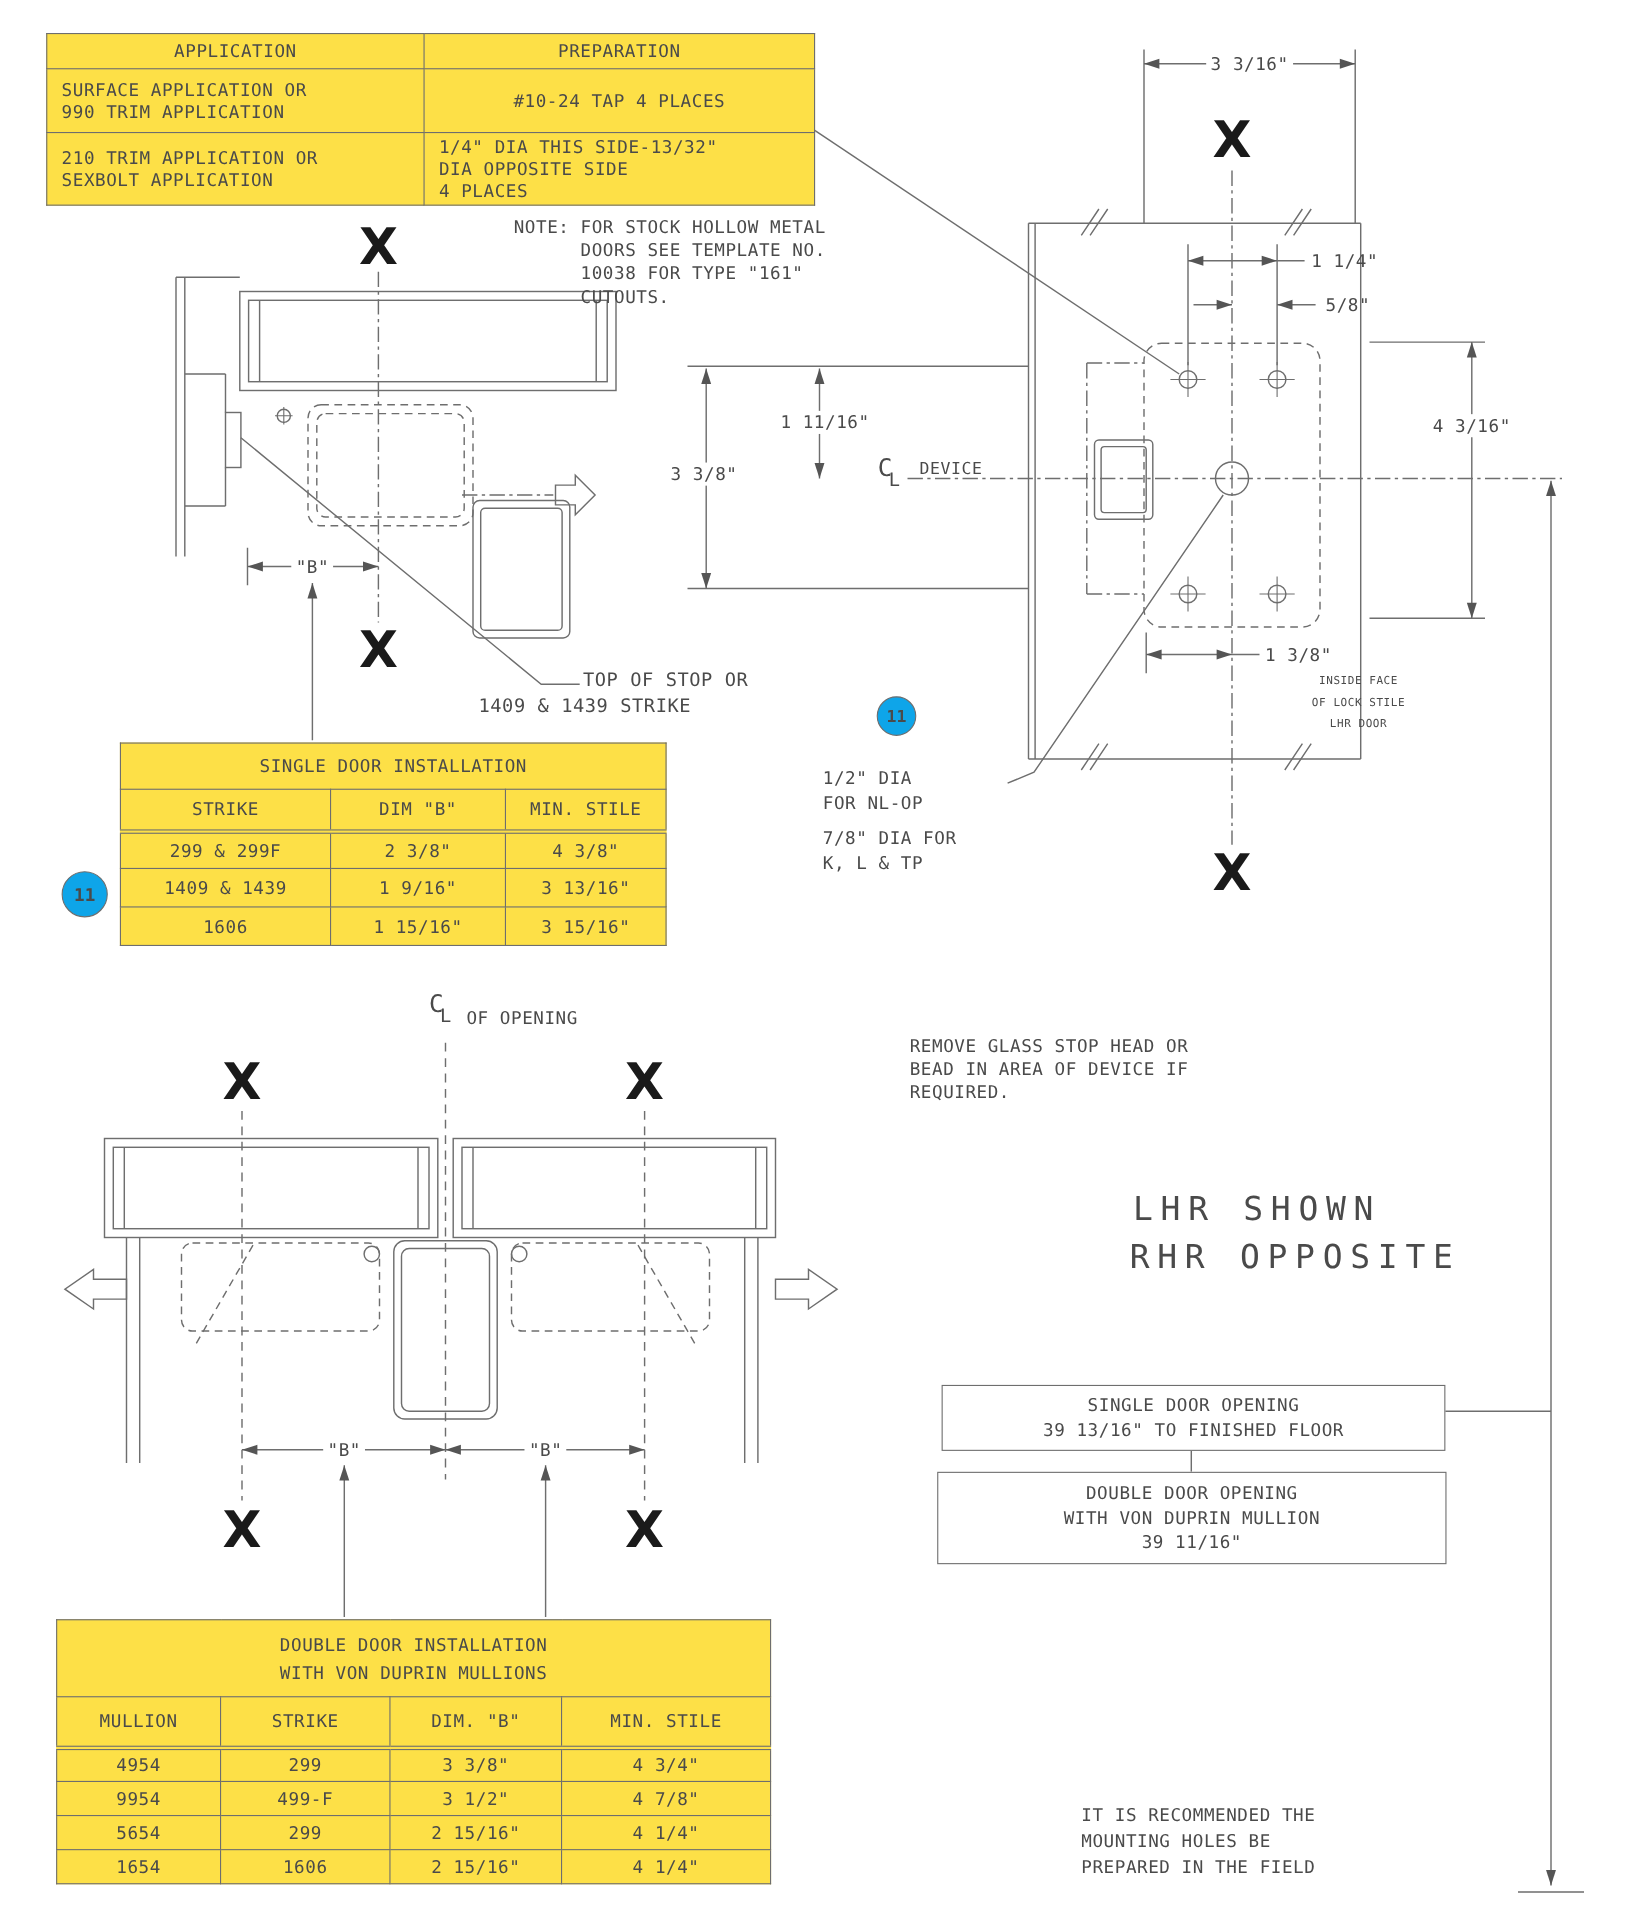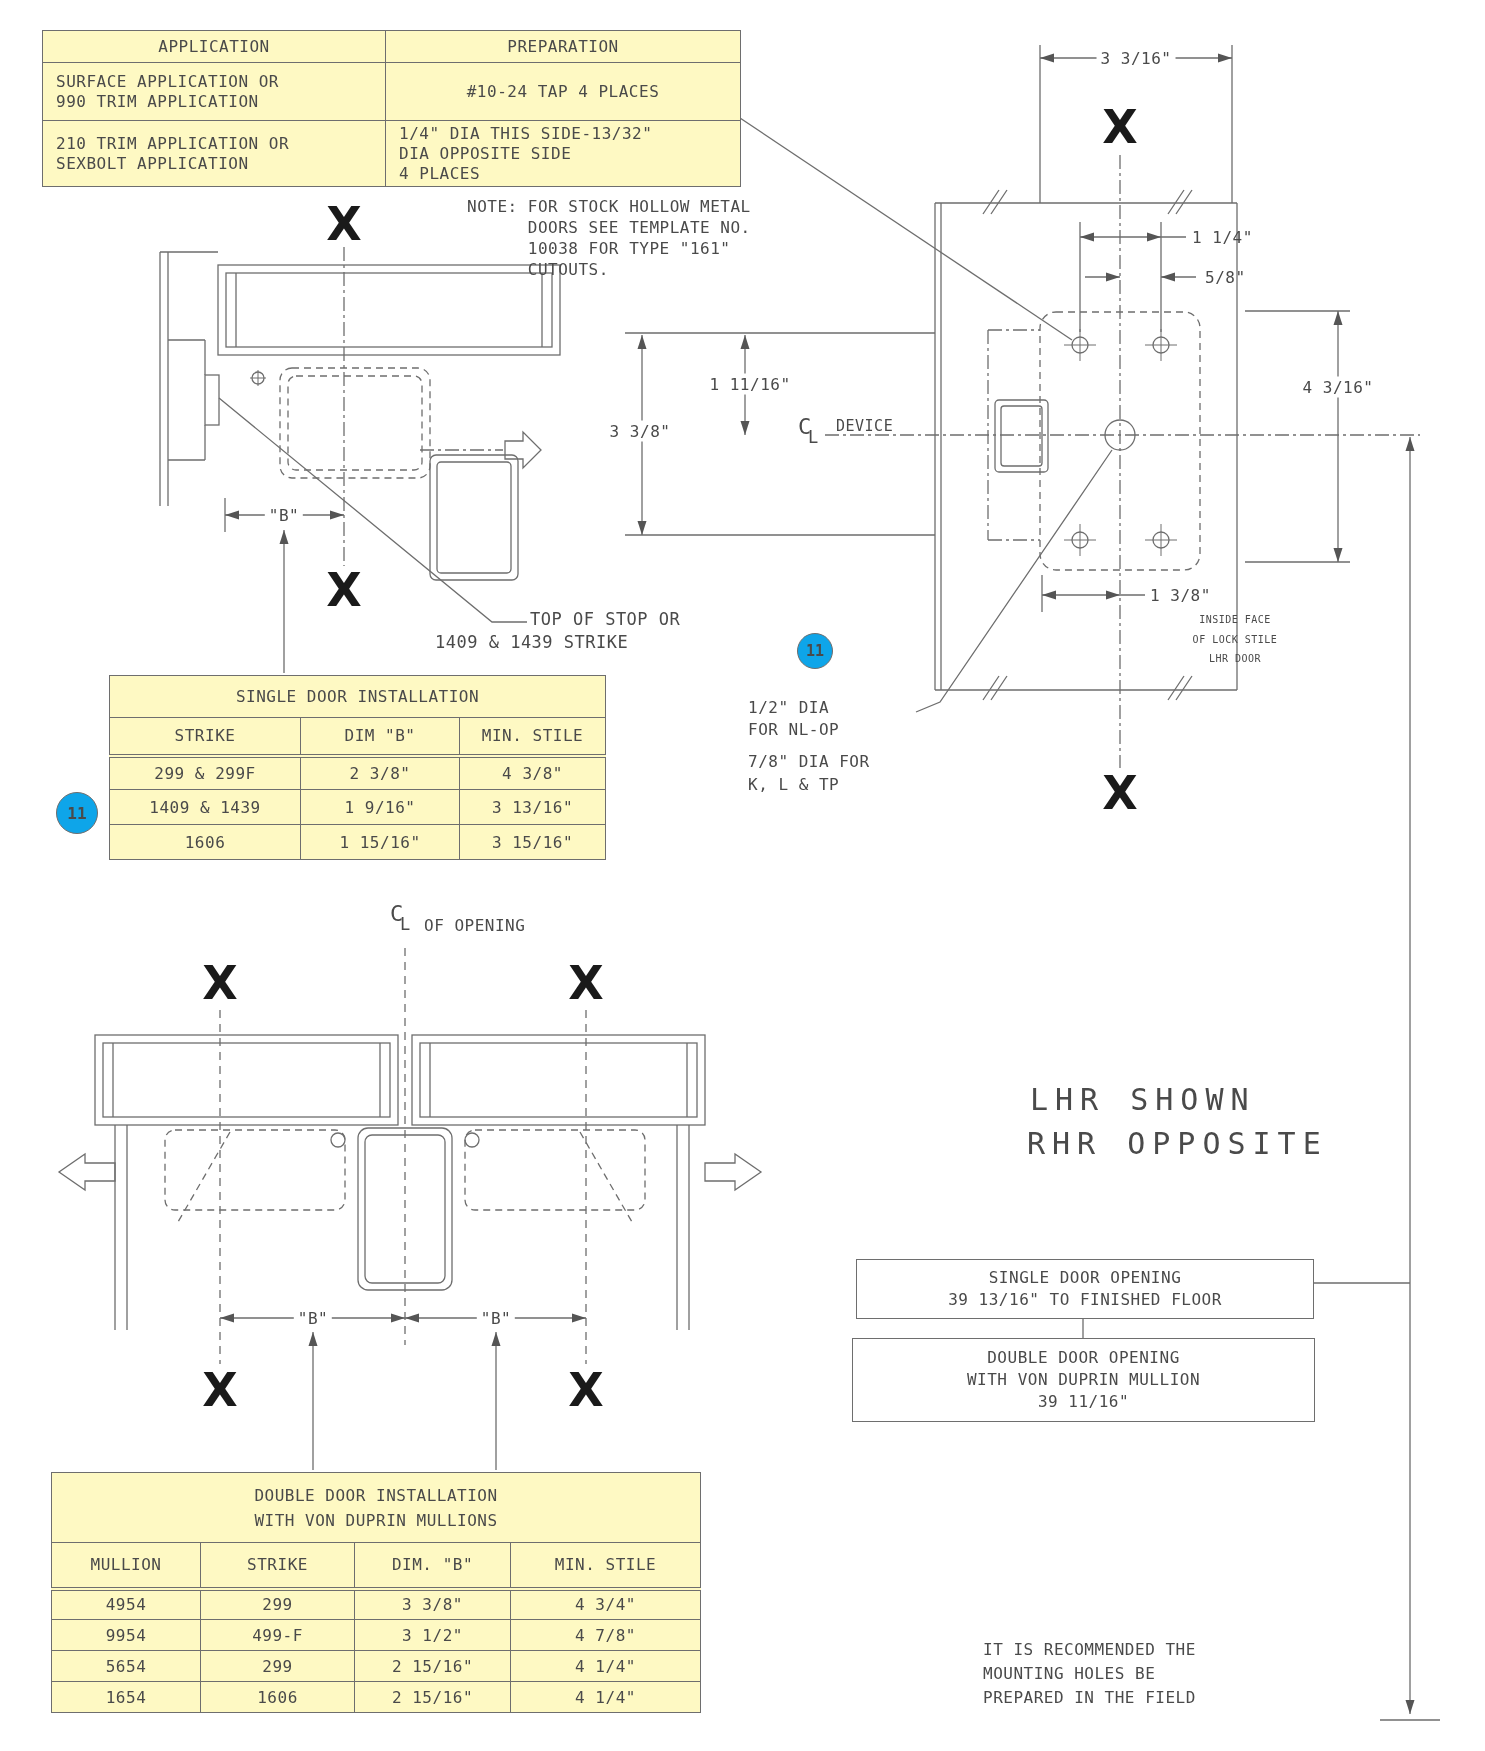--- a/index.html
+++ b/index.html
@@ -9,21 +9,21 @@
   svg.lines{position:absolute;left:0;top:0;z-index:0;}
   .t{position:absolute;z-index:2;white-space:pre;font-size:16px;line-height:21px;letter-spacing:.5px;}
   .c{transform:translate(-50%,-50%);}
   .cx{transform:translateX(-50%);}
   .cy{transform:translateY(-50%);}
   .dim{background:#fff;padding:0 4px;}
   .ctr{text-align:center;white-space:pre;}
   .x{position:absolute;z-index:2;font-family:"DejaVu Sans","Liberation Sans",sans-serif;
      font-weight:bold;font-size:46px;color:#1a1a1a;transform:translate(-50%,-50%);line-height:1;}
   .big{font-size:30px;line-height:44px;letter-spacing:7px;}
-  table.dt{position:absolute;z-index:2;border-collapse:collapse;table-layout:fixed;background:#fef9c3;}
+  table.dt{position:absolute;z-index:2;border-collapse:collapse;table-layout:fixed;background:#fde047;}
   .dt td,.dt th{border:1.4px solid #6e6e6e;font-weight:normal;text-align:center;vertical-align:middle;
      font-size:16px;letter-spacing:.5px;padding:0;color:#4a4a4a;}
   .dt .hdr td,.dt .hdr th{border-bottom:4px double #6e6e6e;}
   .dt td.l{text-align:left;padding-left:13px;white-space:pre;line-height:20px;}
   .badge{position:absolute;z-index:2;border:1.4px solid #6e6e6e;border-radius:50%;
      display:flex;align-items:center;justify-content:center;transform:translate(-50%,-50%);
      font-size:15px;background:#0ea5e9;font-weight:bold;}
   .obox{position:absolute;z-index:2;border:1.5px solid #6e6e6e;background:#fff;text-align:center;
      font-size:16px;line-height:22px;letter-spacing:.5px;display:flex;flex-direction:column;justify-content:center;}
   .cl{position:absolute;z-index:2;width:26px;height:36px;}
@@ -239,20 +239,23 @@
       <i class="ll" style="font-style:normal">L</i>
   </span>
   <div class="t" style="left:424px;top:915px;">OF OPENING</div>
   <div class="x" style="left:220px;top:983px;">X</div>
   <div class="x" style="left:586px;top:983px;">X</div>
   <div class="x" style="left:220px;top:1390px;">X</div>
   <div class="x" style="left:586px;top:1390px;">X</div>
   <div class="t dim c" style="left:313px;top:1318px;">"B"</div>
   <div class="t dim c" style="left:496px;top:1318px;">"B"</div>
 
+  <div class="t" style="left:827px;top:940px;">REMOVE GLASS STOP HEAD OR
+BEAD IN AREA OF DEVICE IF
+REQUIRED.</div>
   <div class="t big" style="left:1030px;top:1078px;">LHR SHOWN</div>
   <div class="t big" style="left:1027px;top:1122px;">RHR OPPOSITE</div>
 
   <div class="obox" style="left:856px;top:1259px;width:456px;height:58px;">
     <span>SINGLE DOOR OPENING</span>
     <span>39 13/16" TO FINISHED FLOOR</span>
   </div>
   <div class="obox" style="left:852px;top:1338px;width:461px;height:82px;">
     <span>DOUBLE DOOR OPENING</span>
     <span>WITH VON DUPRIN MULLION</span>

